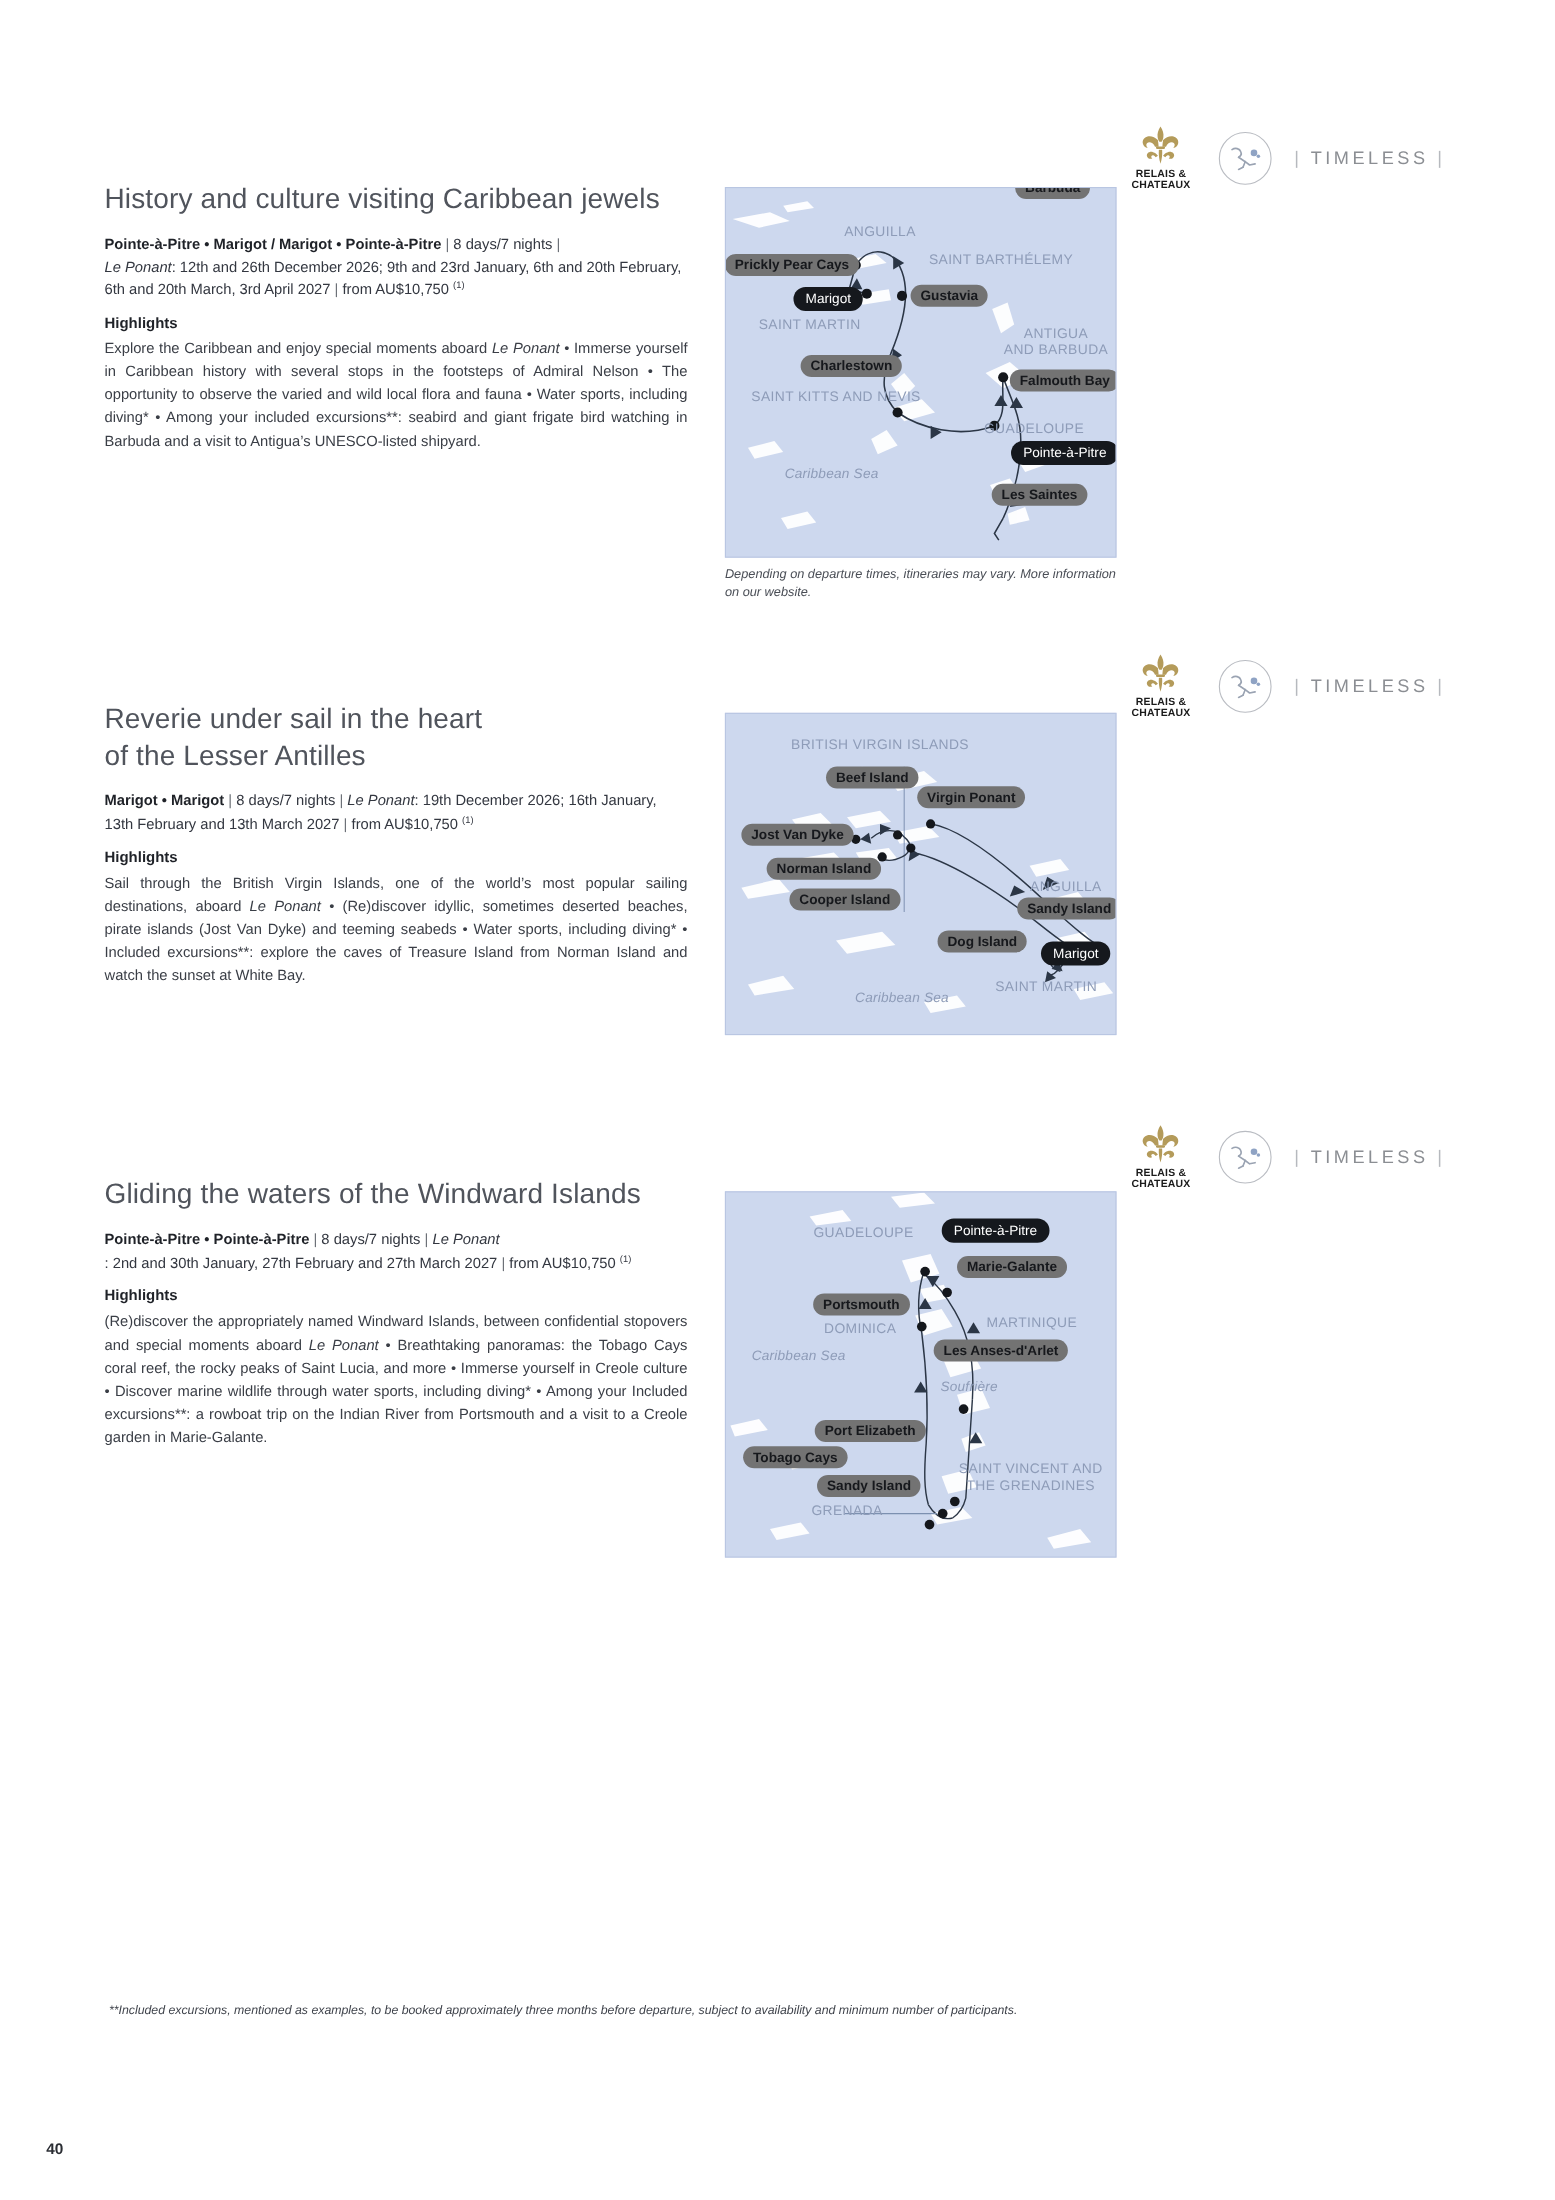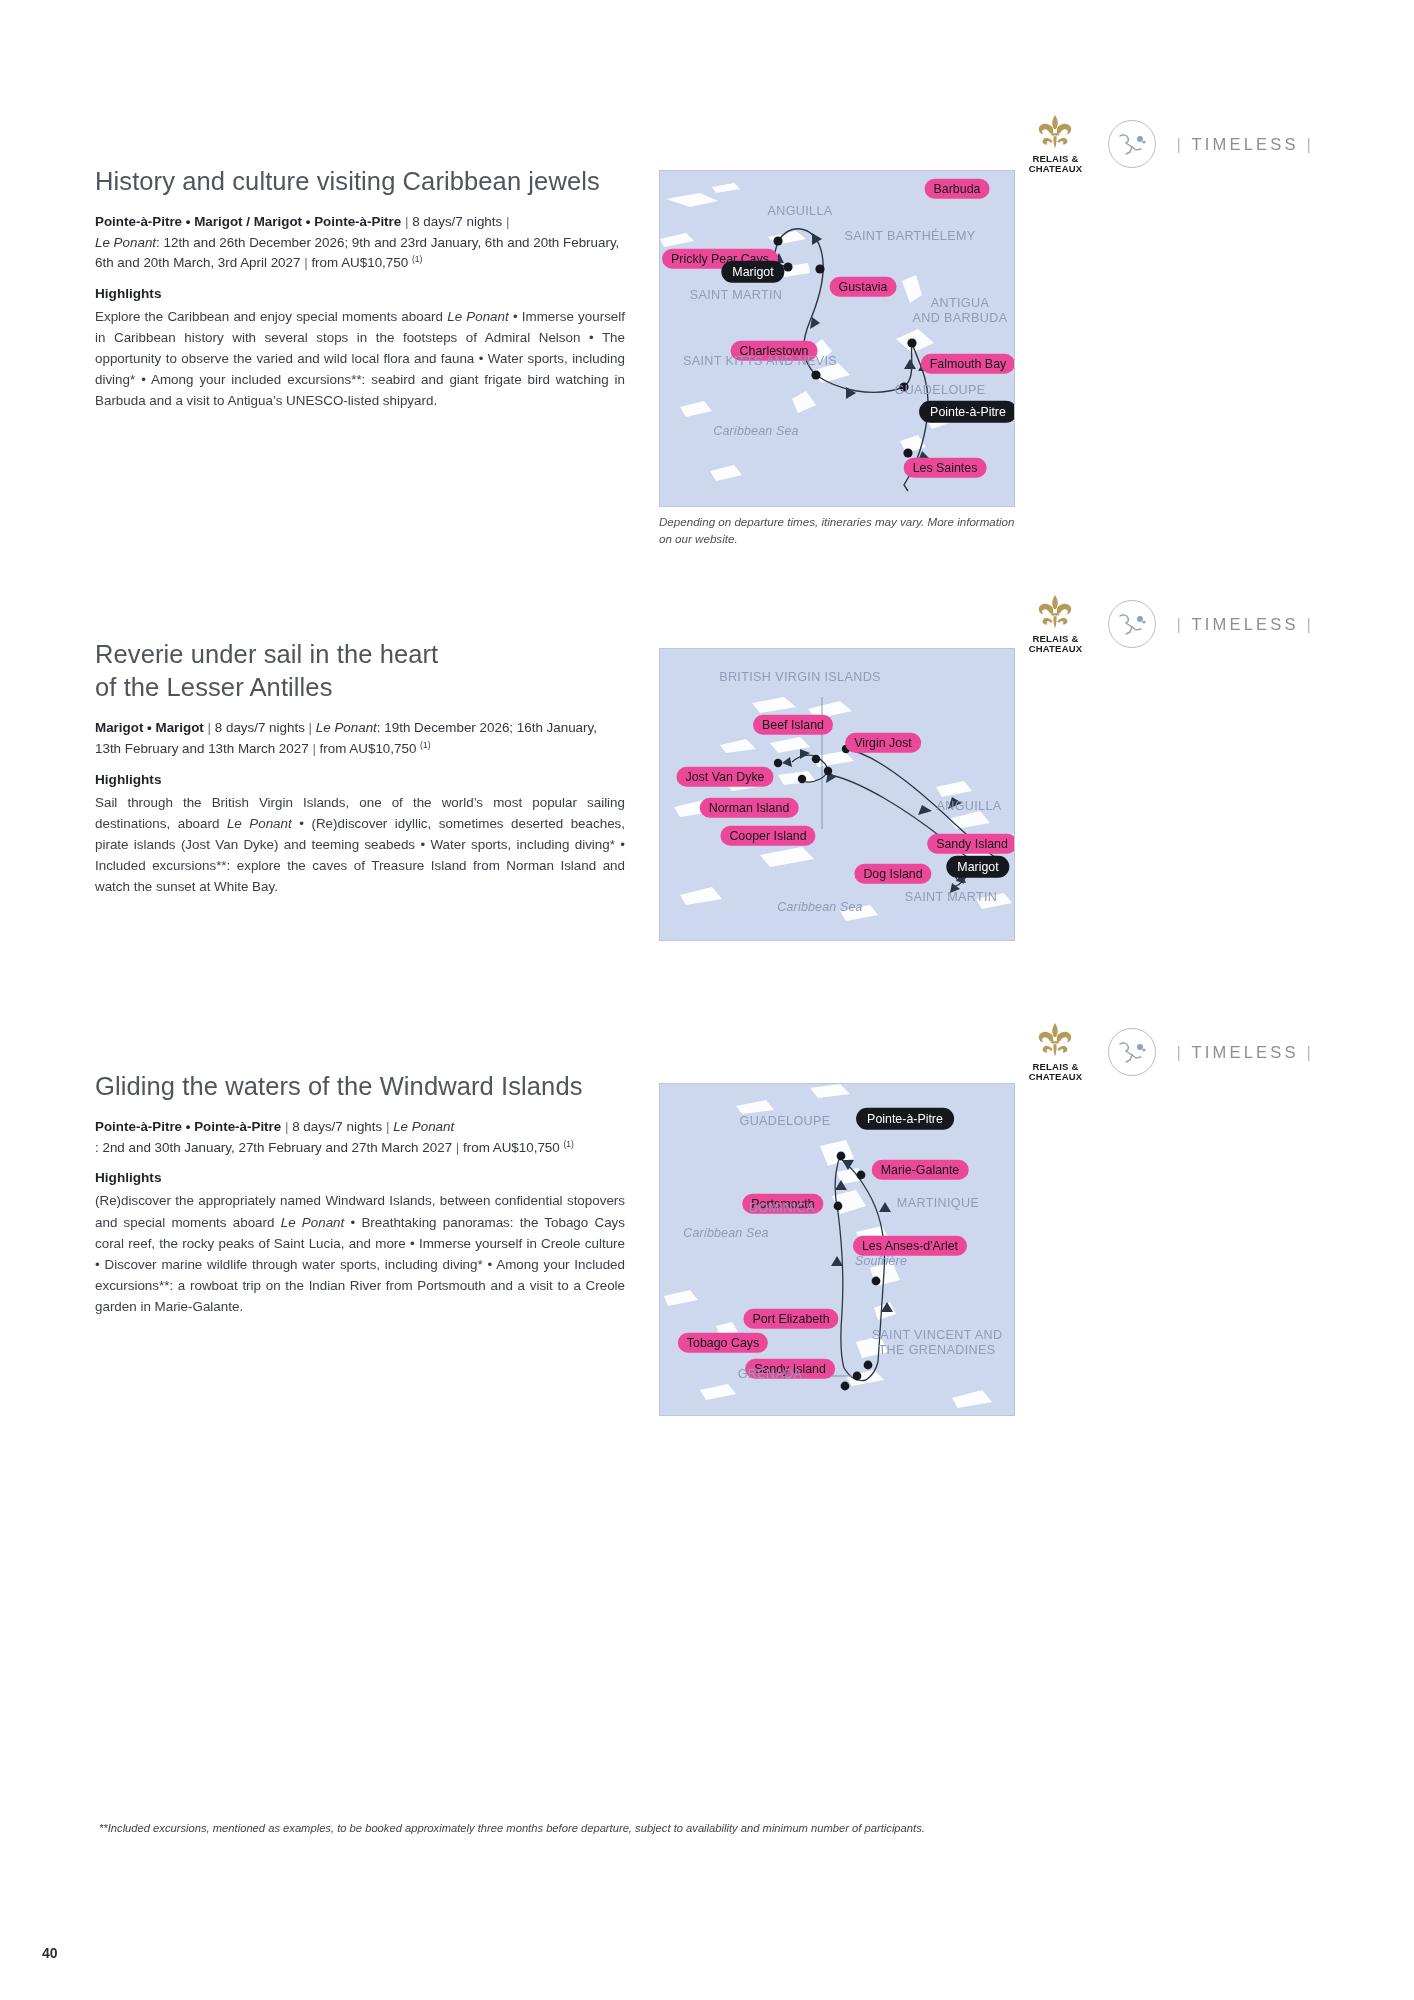--- a/index.html
+++ b/index.html
@@ -101,25 +101,24 @@
   
   .lab {
     position: absolute;
     font-size: 12.4px;
     white-space: nowrap;
     transform: translate(-50%, -50%);
     line-height: 1;
   }
   .lab.port {
     color: #16181c;
-    background: #ec4899;
+    background: #737373;
     border-radius: 10px;
     padding: 4px 9px;
-    font-weight: 400;
-    margin-top: 18px;
+    font-weight: 700;
   }
   .lab.hi {
     color: #ffffff;
     background: #15181d;
     border-radius: 12px;
     padding: 5px 11px;
     font-weight: 400;
   }
   .lab.country {
     color: #8e9cb8;
@@ -376,21 +375,21 @@
             <path d="M296 216 C292 226, 296 232, 304 234"></path>
           </g>
           <g fill="#2b3646">
             <polygon points="302,224 306,234 296,232"></polygon>
             <polygon points="292,234 300,240 290,244"></polygon>
           </g>
         </svg>
 
         <div class="lab country" style="left:140px; top:28px;">BRITISH VIRGIN ISLANDS</div>
         <div class="lab port" style="left:133px; top:58px;">Beef Island</div>
-        <div class="lab port" style="left:223px; top:76px;">Virgin Jost</div>
+        <div class="lab port" style="left:223px; top:76px;">Virgin Ponant</div>
         <div class="lab port" style="left:65px; top:110px;">Jost Van Dyke</div>
         <div class="lab port" style="left:89px; top:141px;">Norman Island</div>
         <div class="lab port" style="left:108px; top:169px;">Cooper Island</div>
         <div class="lab country" style="left:309px; top:157px;">ANGUILLA</div>
         <div class="lab port" style="left:312px; top:177px;">Sandy Island</div>
         <div class="lab port" style="left:233px; top:207px;">Dog Island</div>
         <div class="lab hi" style="left:318px; top:218px;">Marigot</div>
         <div class="lab country" style="left:291px; top:248px;">SAINT MARTIN</div>
         <div class="lab sea" style="left:160px; top:258px;">Caribbean Sea</div>
       </div>

